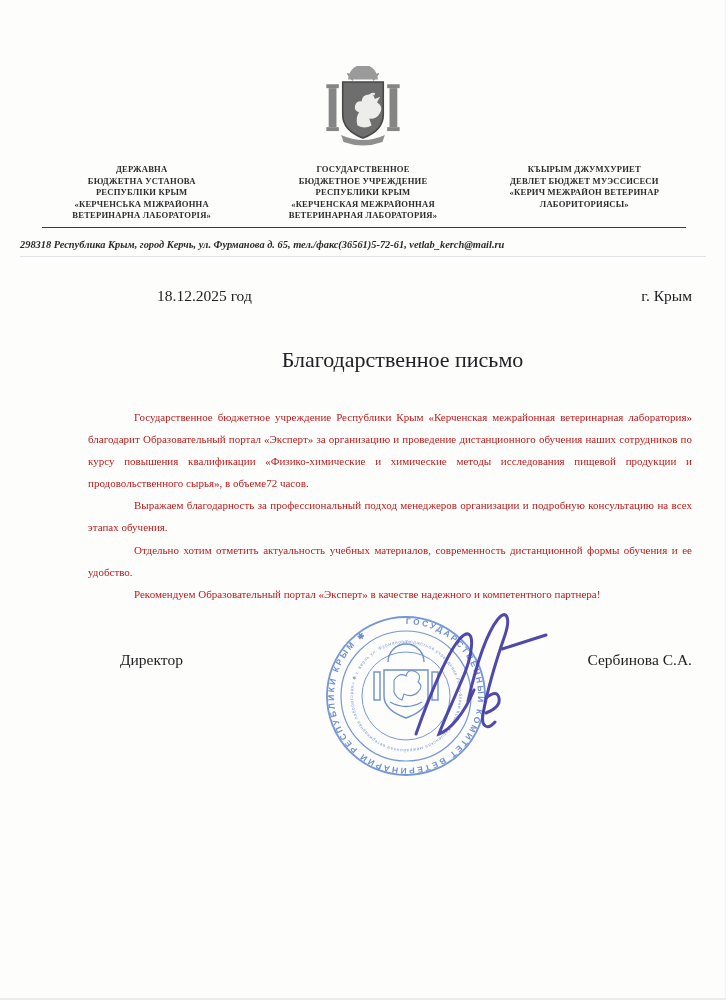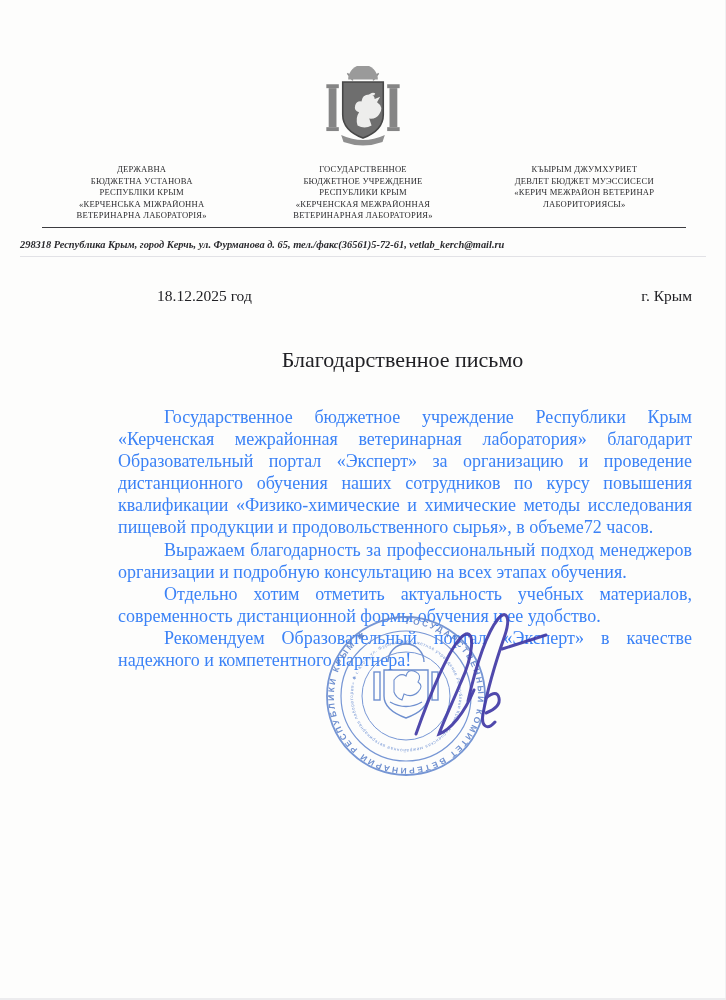--- a/index.html
+++ b/index.html
@@ -23,21 +23,21 @@
   .org-header{
     display:flex;
     margin:0 38px;
     gap:14px;
   }
   .org-col{
     flex:1;
     text-align:center;
     font-size:8.6px;
     line-height:11.6px;
-    font-weight:normal;
+    font-weight:bold;
     letter-spacing:.2px;
     color:#2b2b2e;
     padding-top:2px;
   }
   .org-col .l{white-space:nowrap;}
   .header-rule{
     border:0;border-top:1.7px solid #3c3c40;
     margin:5px 40px 0 42px;
   }
   .address-line{
@@ -57,25 +57,25 @@
     color:#212125;
     text-align:center;
   }
   .letter-title{
     margin:42px 34px 0 113px;
     text-align:center;
     font-size:22px;
     color:#212125;
   }
   .letter-body{
-    margin:33px 34px 0 118px;
-    font-size:18px;
+    margin:33px 34px 0 88px;
+    font-size:11px;
     line-height:22.1px;
     text-align:justify;
-    color:#3b82f6;
+    color:#b91c1c;
   }
   .letter-body p{
     margin:0;
     text-indent:46px;
   }
   .sign-row{
     display:flex;
     justify-content:space-between;
     margin:46px 34px 0 120px;
     font-size:15.5px;
@@ -153,20 +153,24 @@
 
   <div class="letter-title">Благодарственное письмо</div>
 
   <div class="letter-body">
     <p>Государственное бюджетное учреждение Республики Крым «Керченская межрайонная ветеринарная лаборатория» благодарит Образовательный портал «Эксперт» за организацию и проведение дистанционного обучения наших сотрудников по курсу повышения квалификации «Физико-химические и химические методы исследования пищевой продукции и продовольственного сырья», в объеме72 часов.</p>
     <p>Выражаем благодарность за профессиональный подход менеджеров организации и подробную консультацию на всех этапах обучения.</p>
     <p>Отдельно хотим отметить актуальность учебных материалов, современность дистанционной формы обучения и ее удобство.</p>
     <p>Рекомендуем Образовательный портал «Эксперт» в качестве надежного и компетентного партнера!</p>
   </div>
 
+  <div class="sign-row">
+    <span>Директор</span>
+    <span>Сербинова С.А.</span>
+  </div>
 
   <div class="stamp-layer">
     <svg width="172" height="172" viewBox="0 0 172 172" style="opacity:.88">
       <defs>
         <path id="ringA" d="M86 14 a72 72 0 1 1 -0.01 0"></path>
         <path id="ringB" d="M86 33 a53 53 0 1 1 -0.01 0"></path>
       </defs>
       <g stroke="#6488cf" fill="none">
         <circle cx="86" cy="86" r="79" stroke-width="1.8"></circle>
         <circle cx="86" cy="86" r="65" stroke-width="1.2"></circle>

